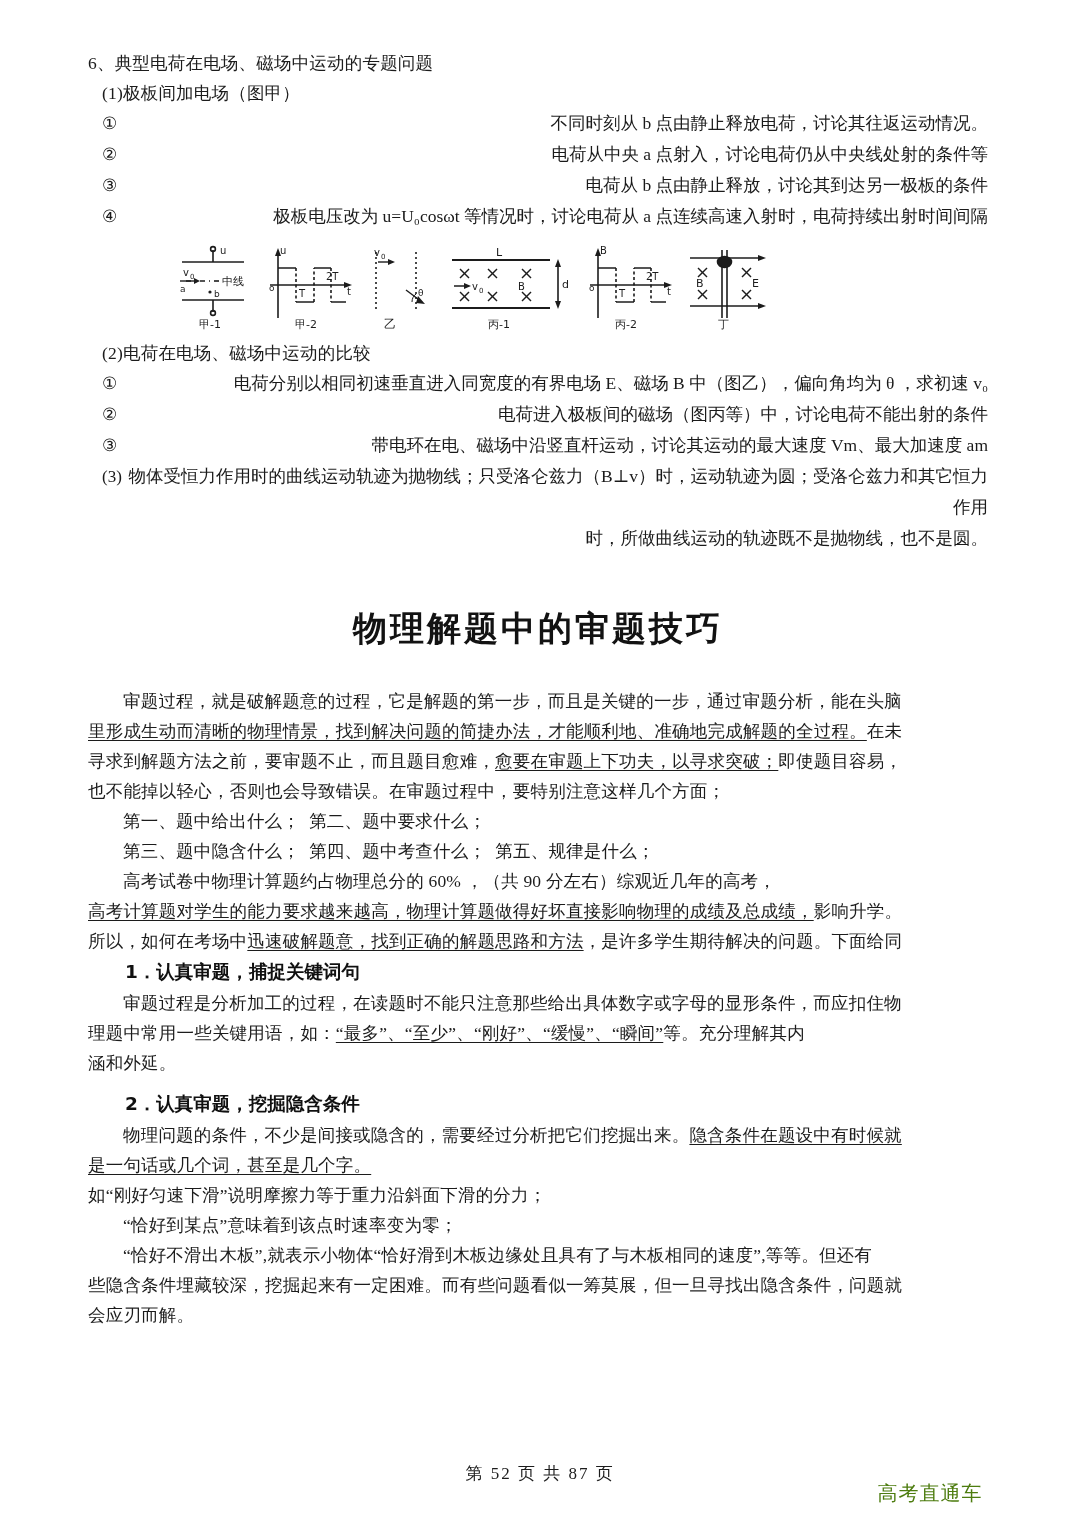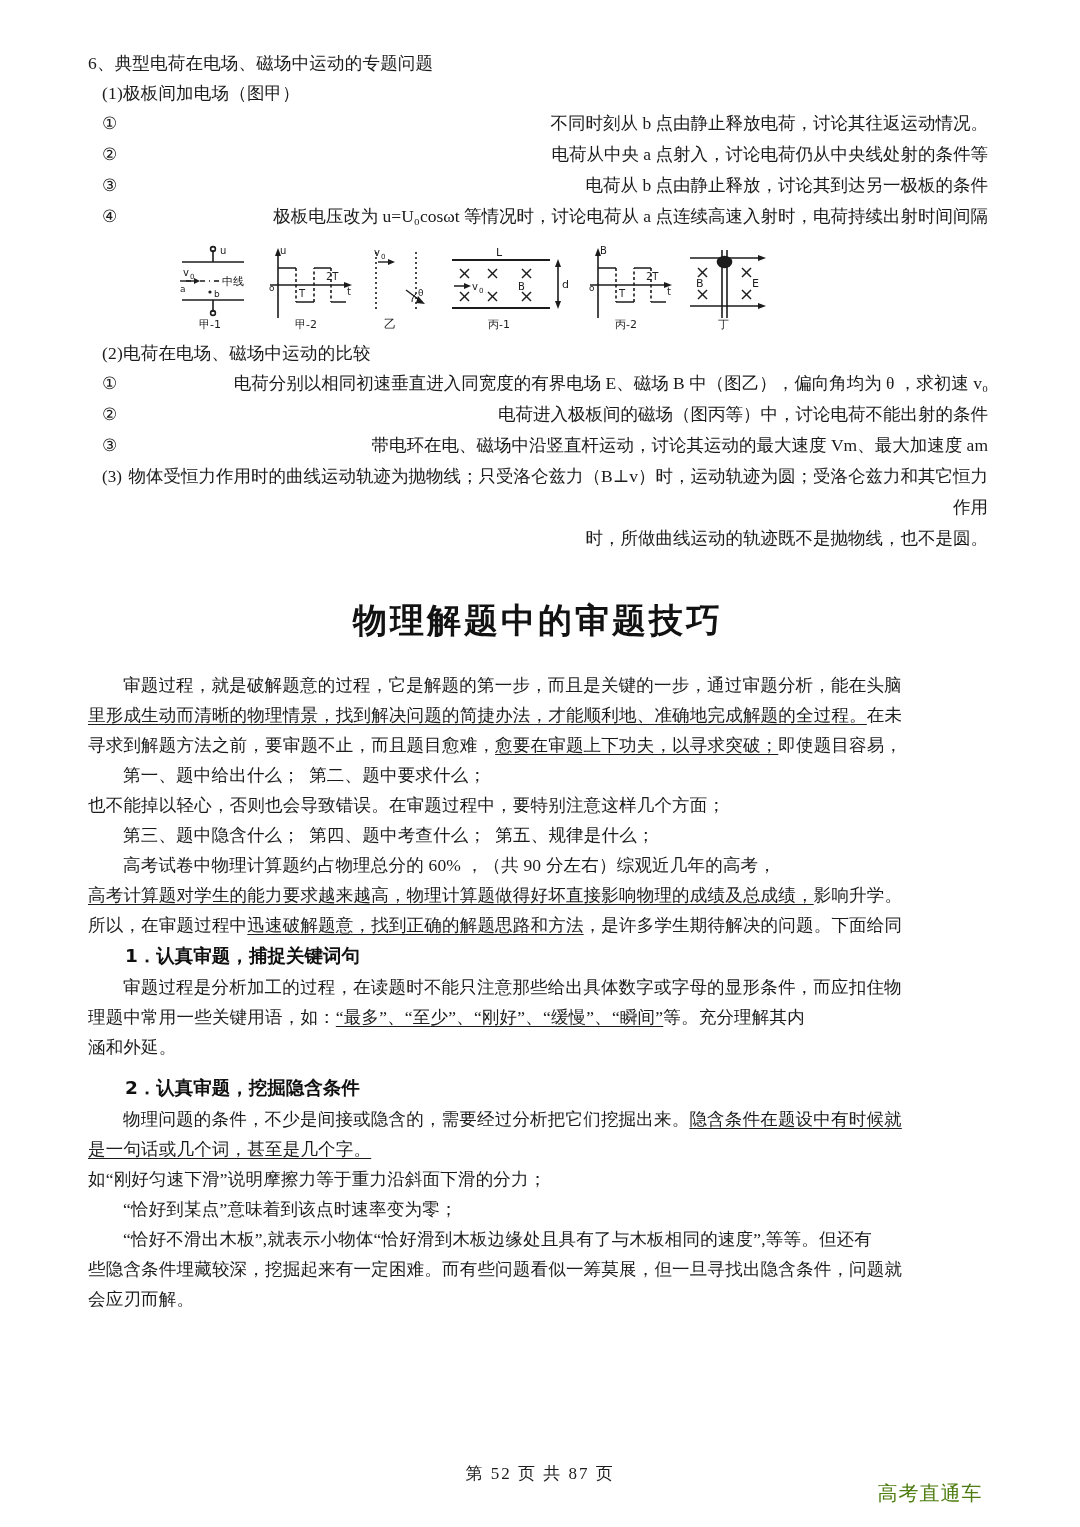--- a/index.html
+++ b/index.html
@@ -66,21 +66,21 @@
   }
 
   
   .doc-title {
     text-align: center;
     font-family: "DejaVu Sans", "Liberation Sans", sans-serif;
     font-weight: 700;
     font-size: 34px;
     letter-spacing: 3px;
     color: #121212;
-    margin: 4px;
+    margin: 12px;
   }
   .sec-head {
     font-family: "DejaVu Sans", "Liberation Sans", sans-serif;
     font-weight: 700;
     font-size: 18.5px;
     line-height: 32px;
     padding-left: 2em;
     color: #101010;
   }
 
@@ -327,28 +327,28 @@
 
     <div class="gap-lg"></div>
 
     <div class="doc-title">物理解题中的审题技巧</div>
 
     <div class="gap-md"></div>
 
     <div class="ln indent2"><span>审题过程，就是破解题意的过程，它是解题的第一步，而且是关键的一步，通过审题分析，能在头脑</span></div>
     <div class="ln"><span class="u">里形成生动而清晰的物理情景，找到解决问题的简捷办法，才能顺利地、准确地完成解题的全过程。</span><span>在未</span></div>
     <div class="ln"><span>寻求到解题方法之前，要审题不止，而且题目愈难，</span><span class="u">愈要在审题上下功夫，以寻求突破；</span><span>即使题目容易，</span></div>
+    <div class="ln"><span>也不能掉以轻心，否则也会导致错误。在审题过程中，要特别注意这样几个方面；</span></div>
+
     <div class="ln indent2"><span>第一、题中给出什么；  第二、题中要求什么；</span></div>
-
-    <div class="ln"><span>也不能掉以轻心，否则也会导致错误。在审题过程中，要特别注意这样几个方面；</span></div>
     <div class="ln indent2"><span>第三、题中隐含什么；  第四、题中考查什么；  第五、规律是什么；</span></div>
     <div class="ln indent2"><span>高考试卷中物理计算题约占物理总分的 60% ，（共 90 分左右）综观近几年的高考，</span></div>
 
     <div class="ln"><span class="u">高考计算题对学生的能力要求越来越高，物理计算题做得好坏直接影响物理的成绩及总成绩，</span><span>影响升学。</span></div>
-    <div class="ln"><span>所以，在审题过程中</span><span class="u">迅速破解题意，找到正确的解题思路和方法</span><span>，是许多学生期待解决的问题。下面给同</span></div>
+    <div class="ln"><span>所以，如何在考场中</span><span class="u">迅速破解题意，找到正确的解题思路和方法</span><span>，是许多学生期待解决的问题。下面给同</span></div>
 
     <div class="sec-head"><span>1．认真审题，</span><span class="dotted">捕捉关键词句</span></div>
 
     <div class="ln indent2"><span>审题过程是分析加工的过程，在读题时不能只注意那些给出具体数字或字母的显形条件，而应扣住物</span></div>
     <div class="ln"><span class="dotted">理题中常用一些关键用语</span><span>，如：</span><span class="u">“最多”、“至少”、“刚好”、“缓慢”、“瞬间”</span><span>等。充分理解其内</span></div>
     <div class="ln"><span>涵和外延。</span></div>
 
     <div class="gap-sm"></div>
 
     <div class="sec-head">2．认真审题，挖掘隐含条件</div>

